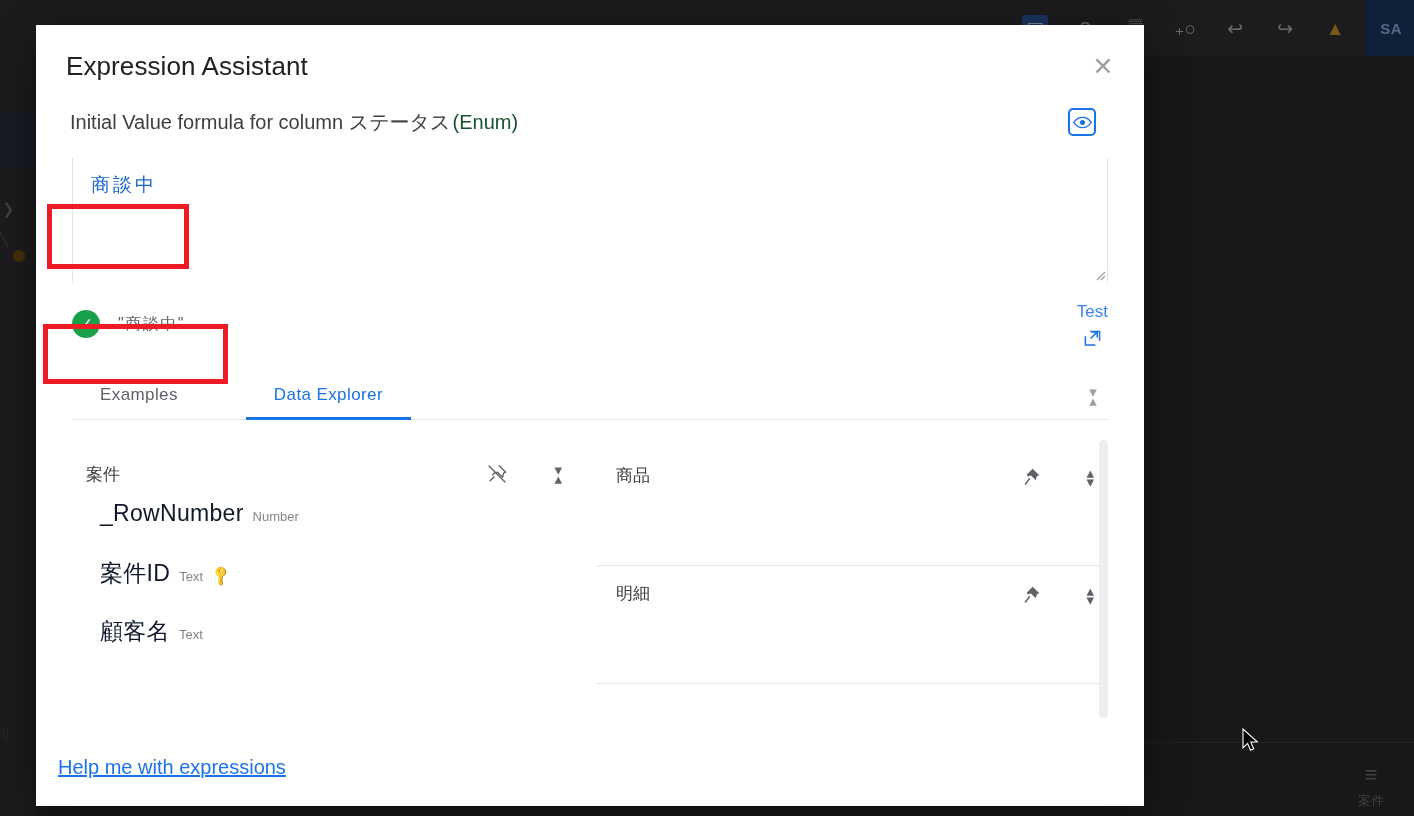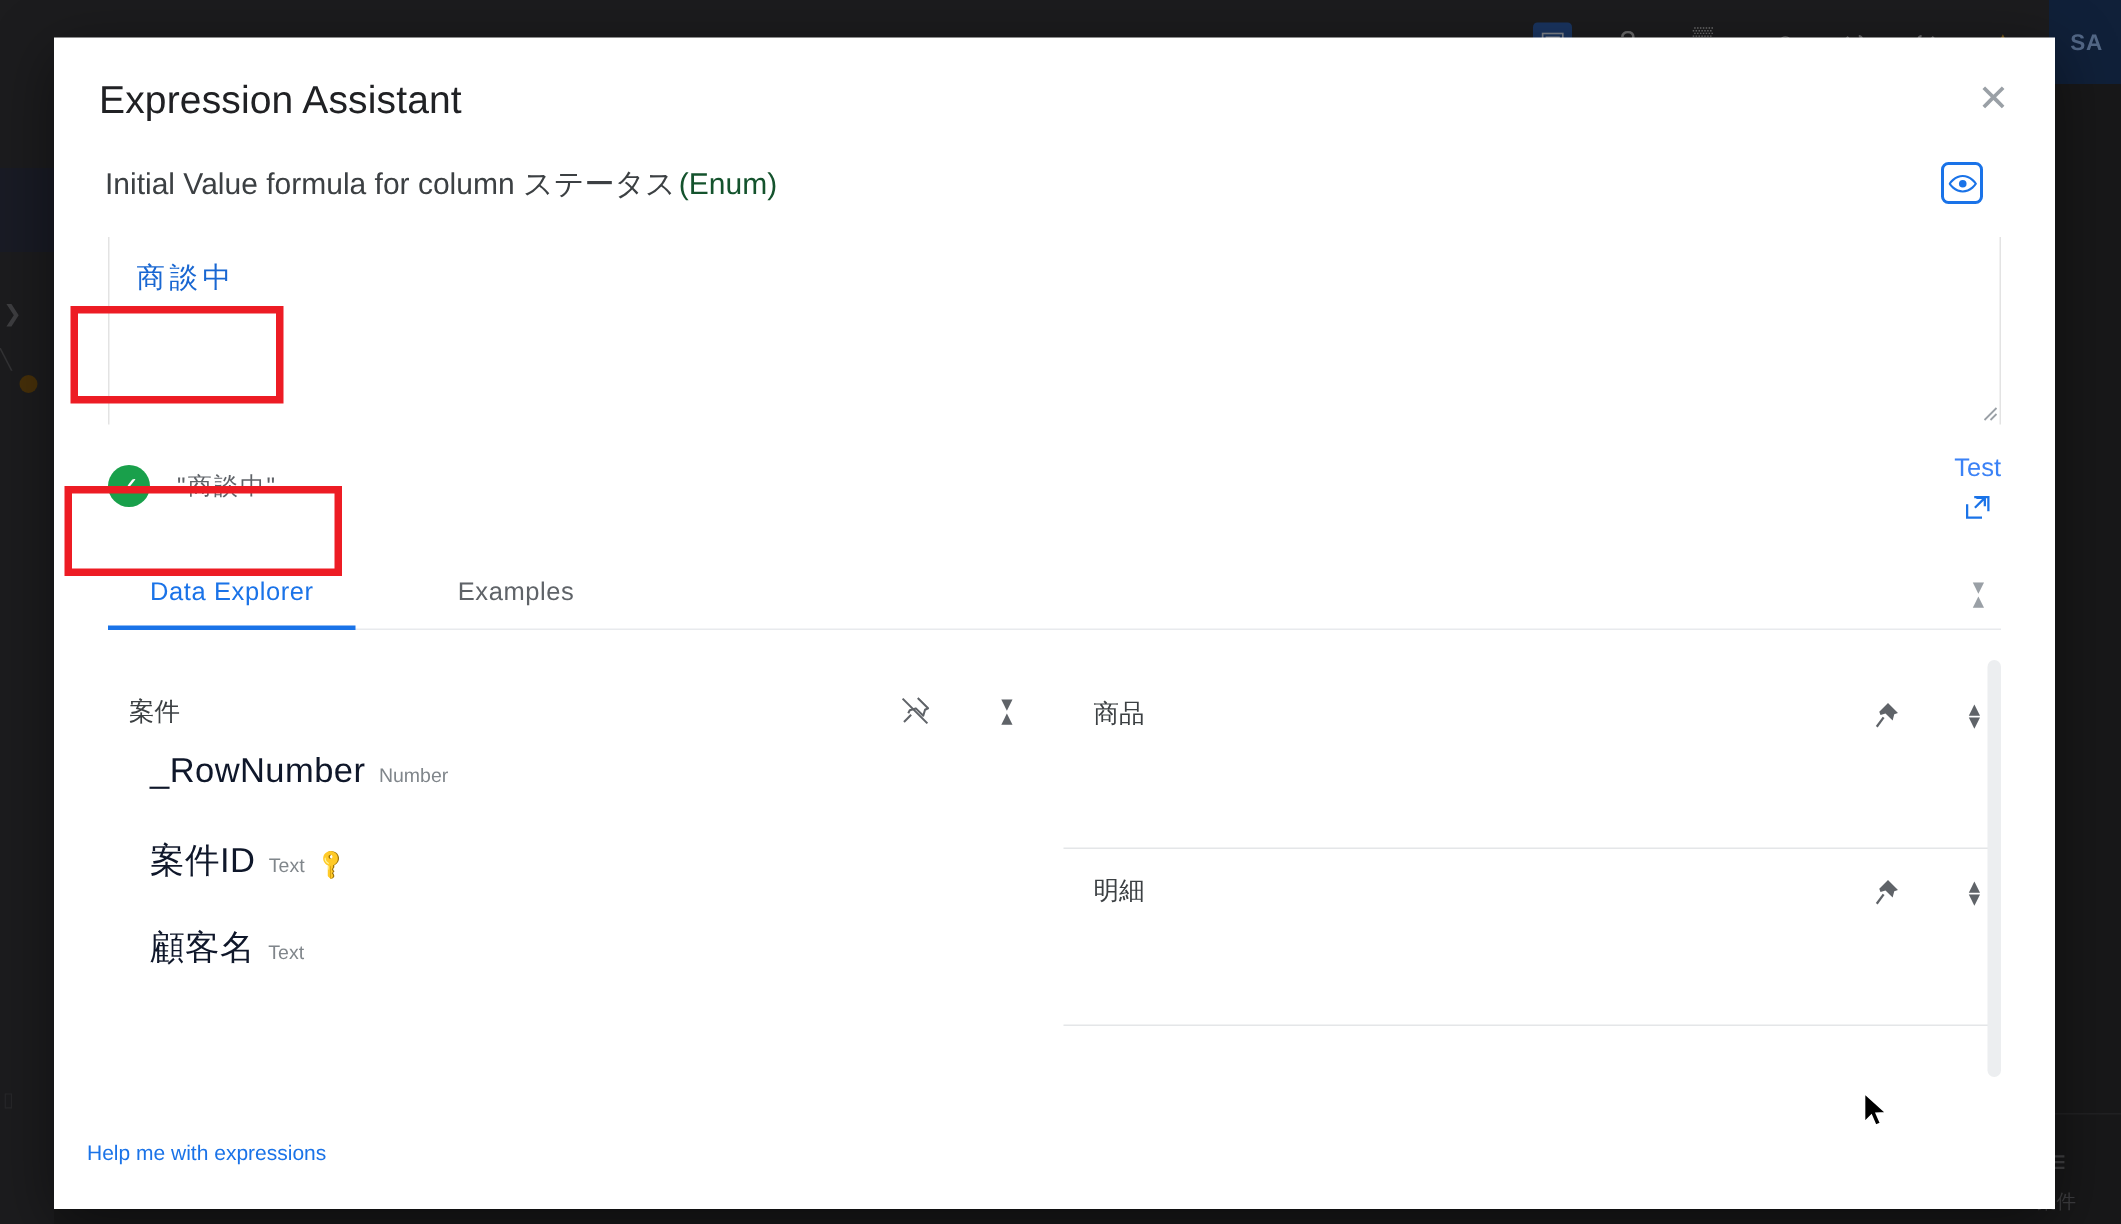--- a/index.html
+++ b/index.html
@@ -124,21 +124,21 @@
     position: absolute;
     inset: 0;
     background: rgba(0,0,0,0.42);
   }
 
   
   #modal {
     position: absolute;
     left: 36px;
     top: 25px;
-    width: 1334px;
+    width: 1108px;
     height: 781px;
     background: #ffffff;
     box-shadow: 0 10px 40px rgba(0,0,0,0.45);
     display: flex;
     flex-direction: column;
   }
 
   .modal-header {
     position: relative;
     padding: 26px 30px 0 30px;
@@ -388,22 +388,23 @@
   .modal-footer {
     flex: none;
     height: 78px;
     display: flex;
     align-items: center;
     padding: 0 30px 0 22px;
     border-top: 1px solid #ffffff;
   }
   .help-link {
     color: #1a73e8;
-    font-size: 14px;
-    cursor: pointer;
+    font-size: 20px;
+    cursor: pointer;
+    text-decoration: underline;
   }
   .footer-actions {
     margin-left: auto;
     display: flex;
     align-items: center;
     gap: 20px;
   }
   .cancel-btn {
     color: #5f6368;
     font-size: 19px;
@@ -514,22 +515,22 @@
       <span>Test</span>
       <svg width="17" height="17" viewBox="0 0 18 18" fill="none" aria-hidden="true">
         <path d="M2 2h6M2 2v6M2 2l7 7" stroke="#1a73e8" stroke-width="1.6" transform="translate(16 0) scale(-1 1)"></path>
         <path d="M1.5 6.5v9.5h10.5" stroke="#1a73e8" stroke-width="1.6"></path>
         <path d="M16.5 11.5V1.5H6.5" stroke="#1a73e8" stroke-width="1.6"></path>
       </svg>
     </div>
   </div>
 
   <div class="tabs-row">
+    <div class="tab">Examples</div>
     <div class="tab active">Data Explorer</div>
-    <div class="tab">Examples</div>
     <div class="tabs-collapse">
       <span>▾</span>
       <span>▴</span>
     </div>
   </div>
 
   <div class="explorer">
 
     <div class="explorer-col left">
       <div class="table-head">

